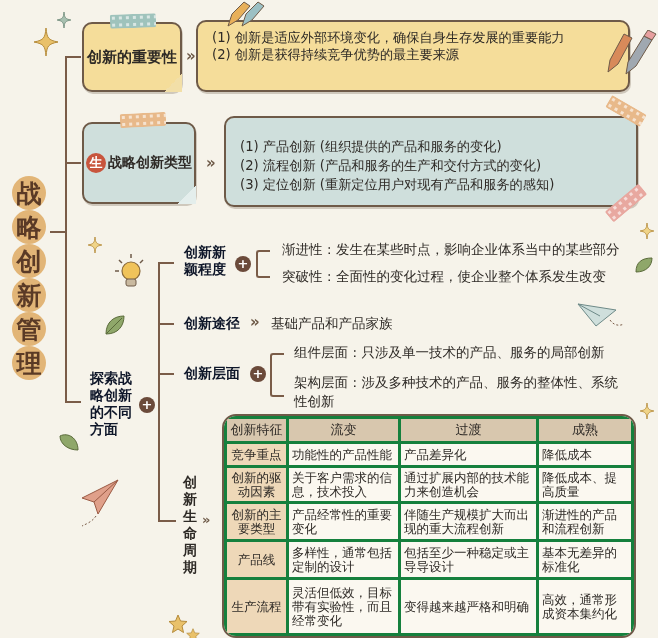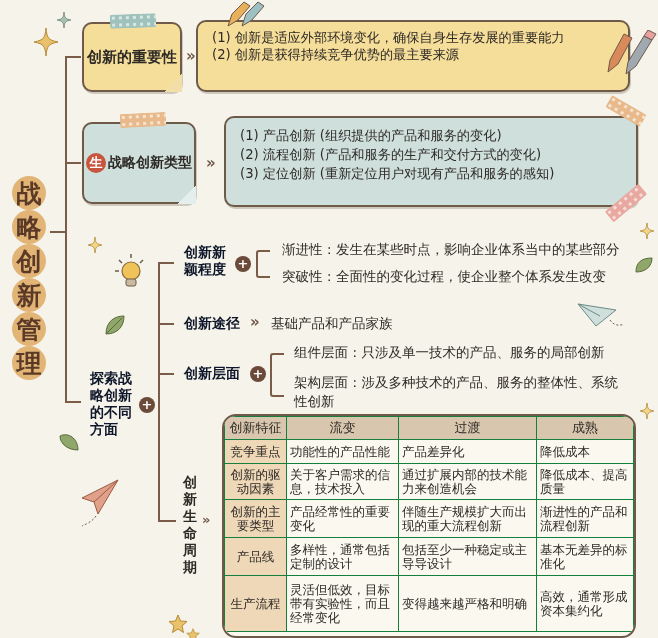--- a/index.html
+++ b/index.html
@@ -57,21 +57,21 @@
     text-align: center; font-weight: bold;
   }
   .leaf-text { position: absolute; font-size: 13.5px; line-height: 19px; color: #2e2a26; }
 
   .bracket {
     position: absolute; border: 2px solid #7a5c48; border-right: none;
   }
   .tbl { position: absolute; left: 222px; top: 414px; width: 414px; height: 224px;
     border: 2px solid #6e5a48; border-radius: 14px; overflow: hidden; background: #fbf8f0; }
   .tbl table { width: 100%; border-collapse: collapse; }
-  .tbl th, .tbl td { border: 1px solid #15803d; padding: 2px 3px; vertical-align: middle; }
+  .tbl th, .tbl td { border: 3px solid #15803d; padding: 2px 3px; vertical-align: middle; }
   .tbl th { background: #d8c7ae; font-weight: normal; font-size: 13px; height: 21px; }
   .tbl td.rowhead { background: #eed8b8; text-align: center; width: 62px; font-size: 12.5px; }
   .tbl td { font-size: 12.5px; line-height: 14px; }
 
   .vertical-label { position: absolute; font-size: 14px; line-height: 17px; font-weight: bold; width: 16px; }
 
   .star4 { position: absolute; }
 </style>
 </head>
 <body>
@@ -165,21 +165,21 @@
     <path d="M40 6 L44 0 L52 4 L48 10Z" fill="#e8a0a0" stroke="#6e5a48"></path>
   </svg>
 
 <div class="sticky blue" style="left:82px;top:122px;width:114px;height:82px">
   <span style="display:inline-block;width:20px;height:20px;border-radius:50%;background:#c8553d;color:#fff;font-size:13px;line-height:20px;text-align:center;margin-right:2px">生</span>
   <span style="font-size:14px">战略创新类型</span>
   <div class="curl" style="background:linear-gradient(135deg, transparent 50%, #e4eeec 50%)"></div>
 </div>
 <div class="tape" style="left:120px;top:113px;width:46px;background-color:#e8b98a;transform:rotate(-3deg)"></div>
 <span class="arrow" style="left:206px;top:154px">»</span>
-<div class="panel blue" style="left:224px;top:116px;width:414px;height:91px;padding-top:8px;padding-left:14px">
+<div class="panel blue" style="left:224px;top:116px;width:414px;height:91px;padding-top:19px;padding-left:14px">
   <div style="line-height:19px">(1) 产品创新 (组织提供的产品和服务的变化)</div>
   <div style="line-height:19px">(2) 流程创新 (产品和服务的生产和交付方式的变化)</div>
   <div style="line-height:19px">(3) 定位创新 (重新定位用户对现有产品和服务的感知)</div>
 </div>
 <div class="tape" style="left:606px;top:104px;width:40px;background-color:#e8b98a;transform:rotate(30deg)"></div>
 <div class="tape" style="left:604px;top:196px;width:44px;background-color:#e8a8a0;transform:rotate(-40deg)"></div>
 
 <div class="node-label" style="left:90px;top:370px;width:52px">
   <div>探索战</div>
   <div>略创新</div>

